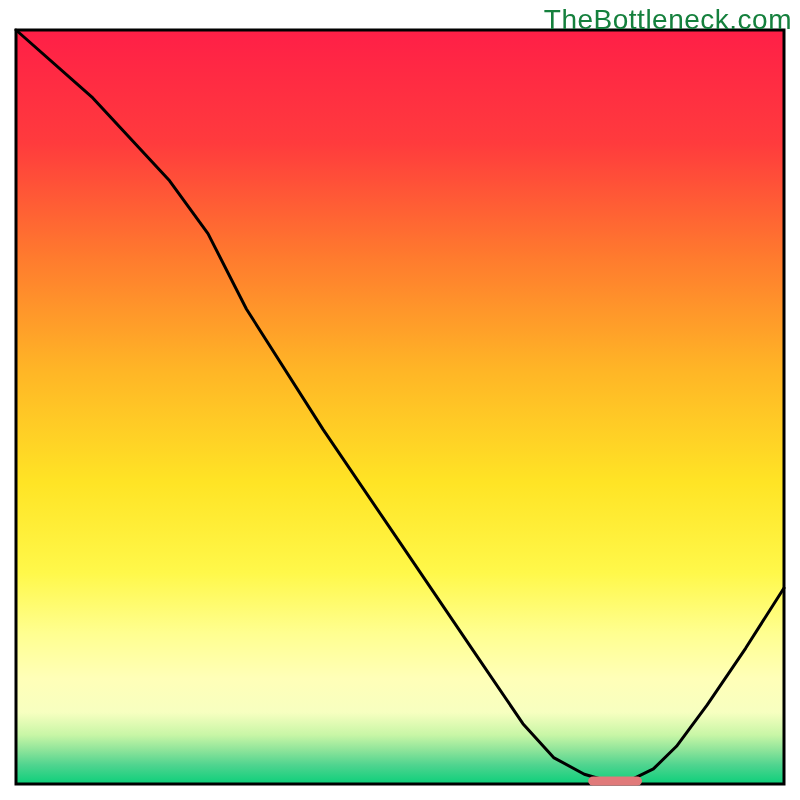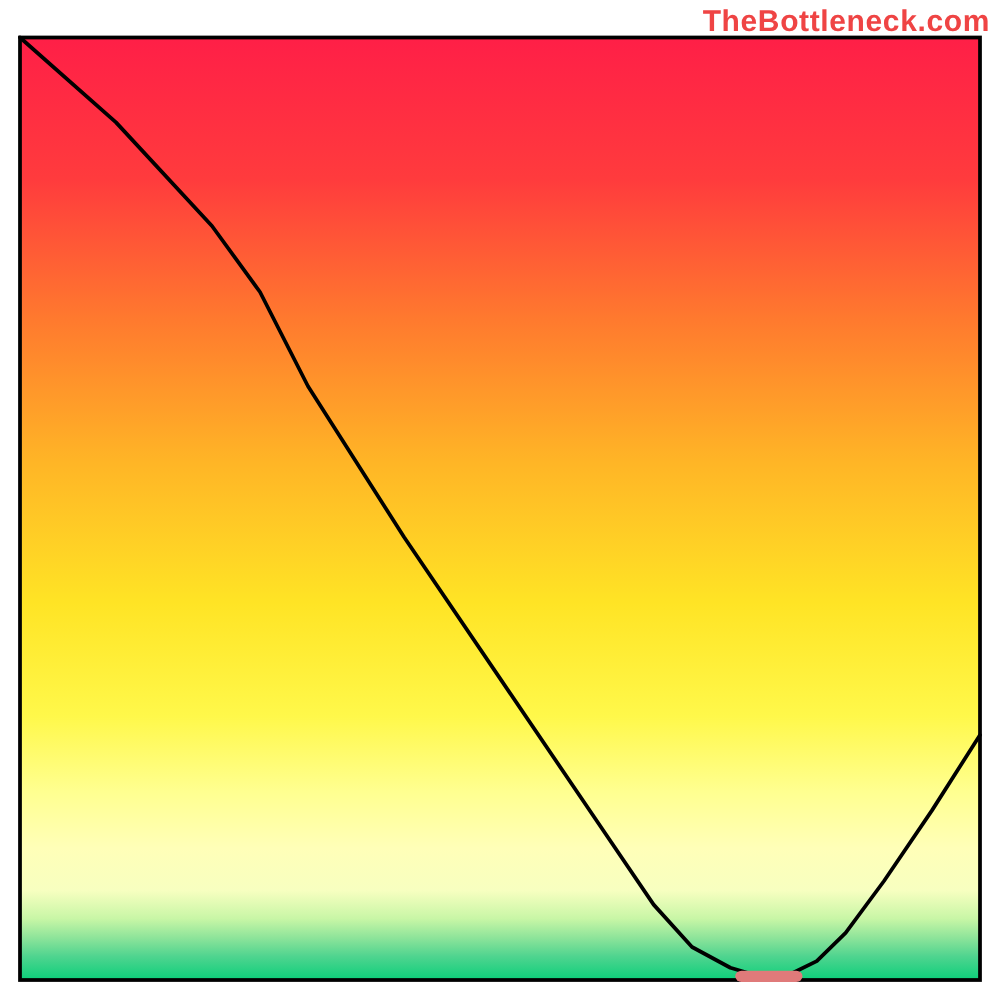--- a/index.html
+++ b/index.html
@@ -12,23 +12,23 @@
   }
   .chart-container {
     position: relative;
     width: 800px;
     height: 800px;
   }
   .watermark {
     position: absolute;
     top: 4px;
     right: 8px;
-    font-size: 24px;
-    font-weight: bold;
-    color: #ef4444;
+    font-size: 28px;
+    font-weight: normal;
+    color: #15803d;
     letter-spacing: 0.5px;
   }
   svg {
     display: block;
   }
 </style>
 </head>
 <body>
 
 <div class="chart-container">

